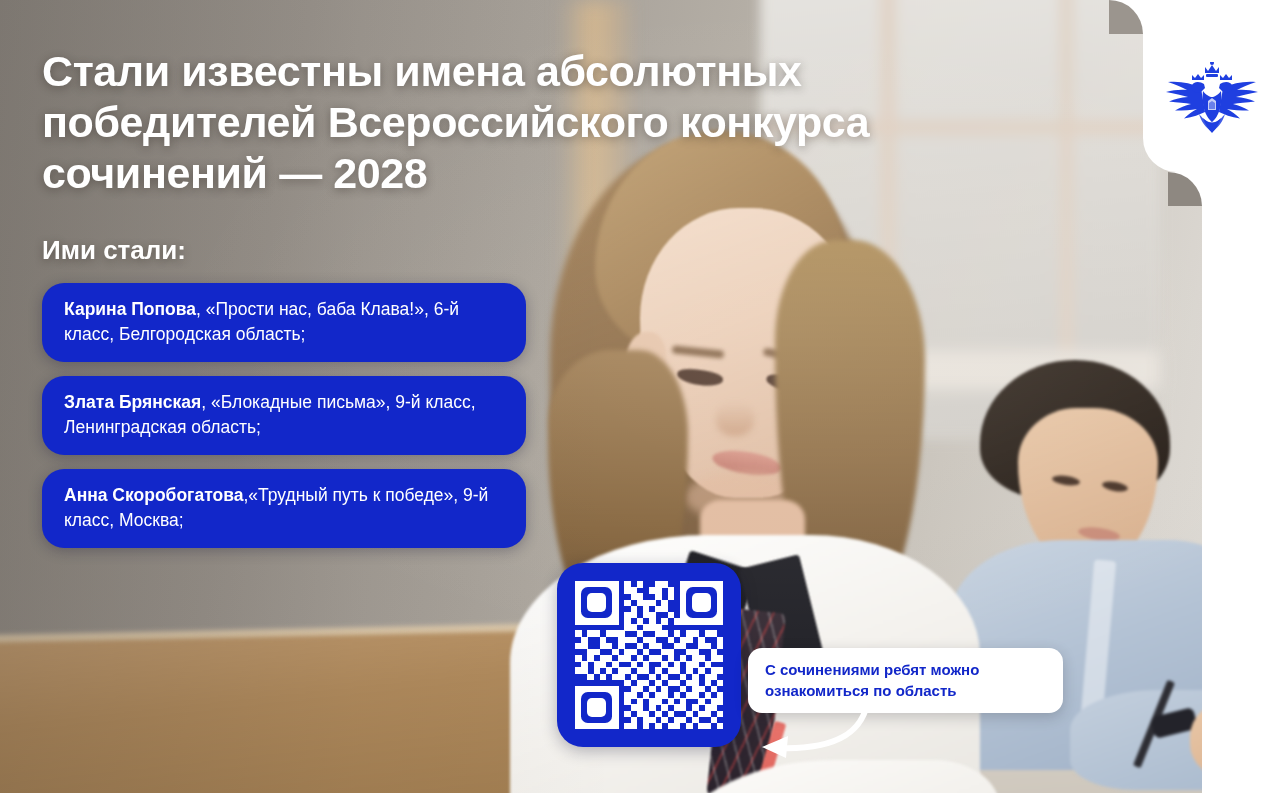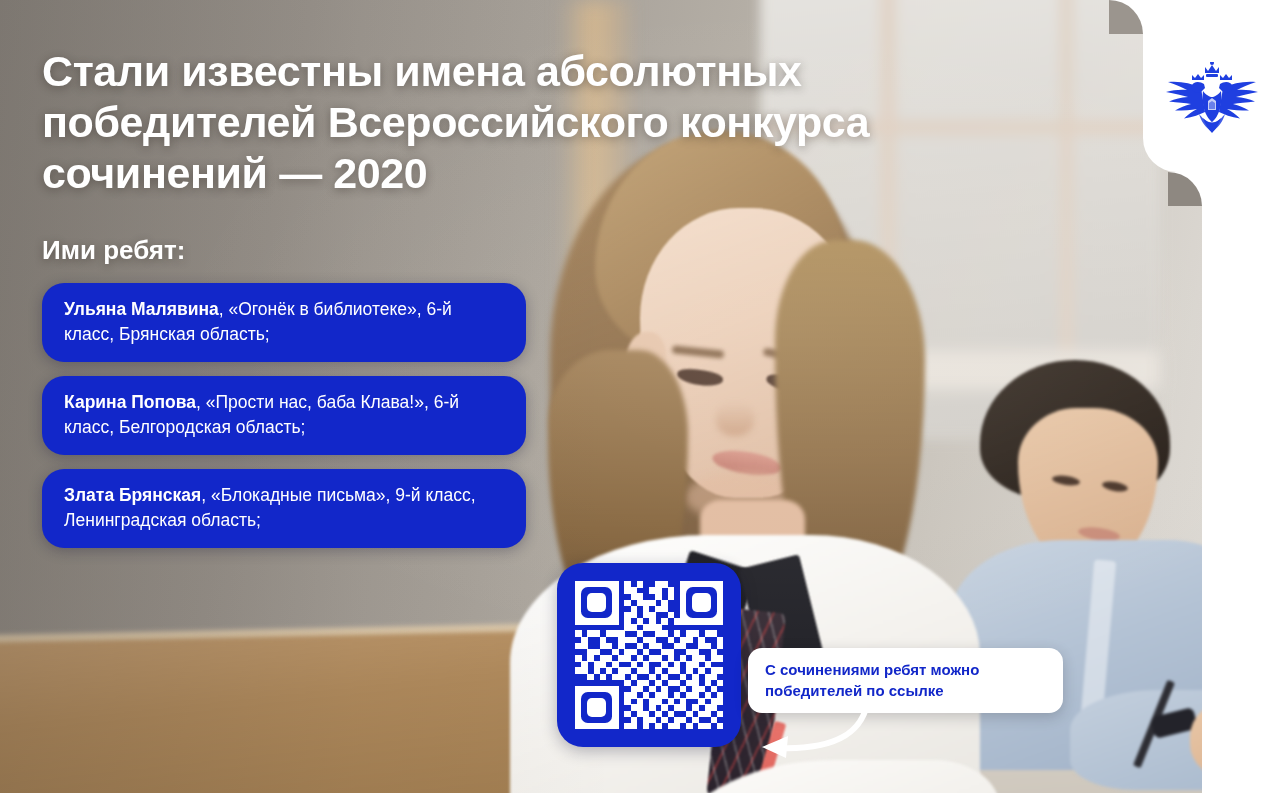--- a/index.html
+++ b/index.html
@@ -311,27 +311,27 @@
 
     </div>
 
     <div class="grade"></div>
   </div>
 
   <div class="content">
 
     <div class="title">Стали известны имена абсолютных
 победителей Всероссийского конкурса
-сочинений — 2020</div>
-    <div class="subtitle">Ими ребят:</div>
+сочинений — 2028</div>
+    <div class="subtitle">Ими стали:</div>
 
     <div class="cards" id="winners-list">
-        <div class="card"><b>Ульяна Малявина</b><span>, «Огонёк в библиотеке», 6-й класс, Брянская область;</span></div>
         <div class="card"><b>Карина Попова</b><span>, «Прости нас, баба Клава!», 6-й класс, Белгородская область;</span></div>
         <div class="card"><b>Злата Брянская</b><span>, «Блокадные письма», 9-й класс, Ленинградская область;</span></div>
+        <div class="card"><b>Анна Скоробогатова</b><span>,«Трудный путь к победе», 9-й класс, Москва;</span></div>
       </div>
 
     <div class="qr-wrap">
       <div class="qr-canvas" id="qr-canvas">
           <div style="left: 0px; top: 0px; width: 6.56667px; height: 6.56667px;"></div>
           <div style="left: 6.16667px; top: 0px; width: 6.56667px; height: 6.56667px;"></div>
           <div style="left: 12.3333px; top: 0px; width: 6.56667px; height: 6.56667px;"></div>
           <div style="left: 18.5px; top: 0px; width: 6.56667px; height: 6.56667px;"></div>
           <div style="left: 24.6667px; top: 0px; width: 6.56667px; height: 6.56667px;"></div>
           <div style="left: 30.8333px; top: 0px; width: 6.56667px; height: 6.56667px;"></div>
@@ -645,21 +645,21 @@
           <div style="left: 12.3333px; top: 12.3333px; width: 18.5px; height: 18.5px; background: rgb(255, 255, 255); border-radius: 4.93333px;"></div>
           <div style="left: 104.833px; top: 0px; width: 43.1667px; height: 43.1667px; background: rgb(255, 255, 255); border-radius: 9.86667px;"></div>
           <div style="left: 111px; top: 6.16667px; width: 30.8333px; height: 30.8333px; background: rgb(18, 39, 201); border-radius: 6.78333px;"></div>
           <div style="left: 117.167px; top: 12.3333px; width: 18.5px; height: 18.5px; background: rgb(255, 255, 255); border-radius: 4.93333px;"></div>
           <div style="left: 0px; top: 104.833px; width: 43.1667px; height: 43.1667px; background: rgb(255, 255, 255); border-radius: 9.86667px;"></div>
           <div style="left: 6.16667px; top: 111px; width: 30.8333px; height: 30.8333px; background: rgb(18, 39, 201); border-radius: 6.78333px;"></div>
           <div style="left: 12.3333px; top: 117.167px; width: 18.5px; height: 18.5px; background: rgb(255, 255, 255); border-radius: 4.93333px;"></div>
         </div>
     </div>
 
-    <div class="callout">С сочинениями ребят можно победителей по ссылке</div>
+    <div class="callout">С сочинениями ребят можно ознакомиться по область</div>
     <svg class="callout-arrow" viewBox="0 0 130 70">
       <path d="M120 8 C116 44, 86 60, 30 58" fill="none" stroke="#ffffff" stroke-width="6" stroke-linecap="round"></path>
       <path d="M14 57 L40 46 L38 68 Z" fill="#ffffff"></path>
     </svg>
 
     <div class="side-strip"></div>
     <div class="strip-notch"></div>
     <div class="logo-tab"></div>
     <div class="tab-notch-top"></div>
 

